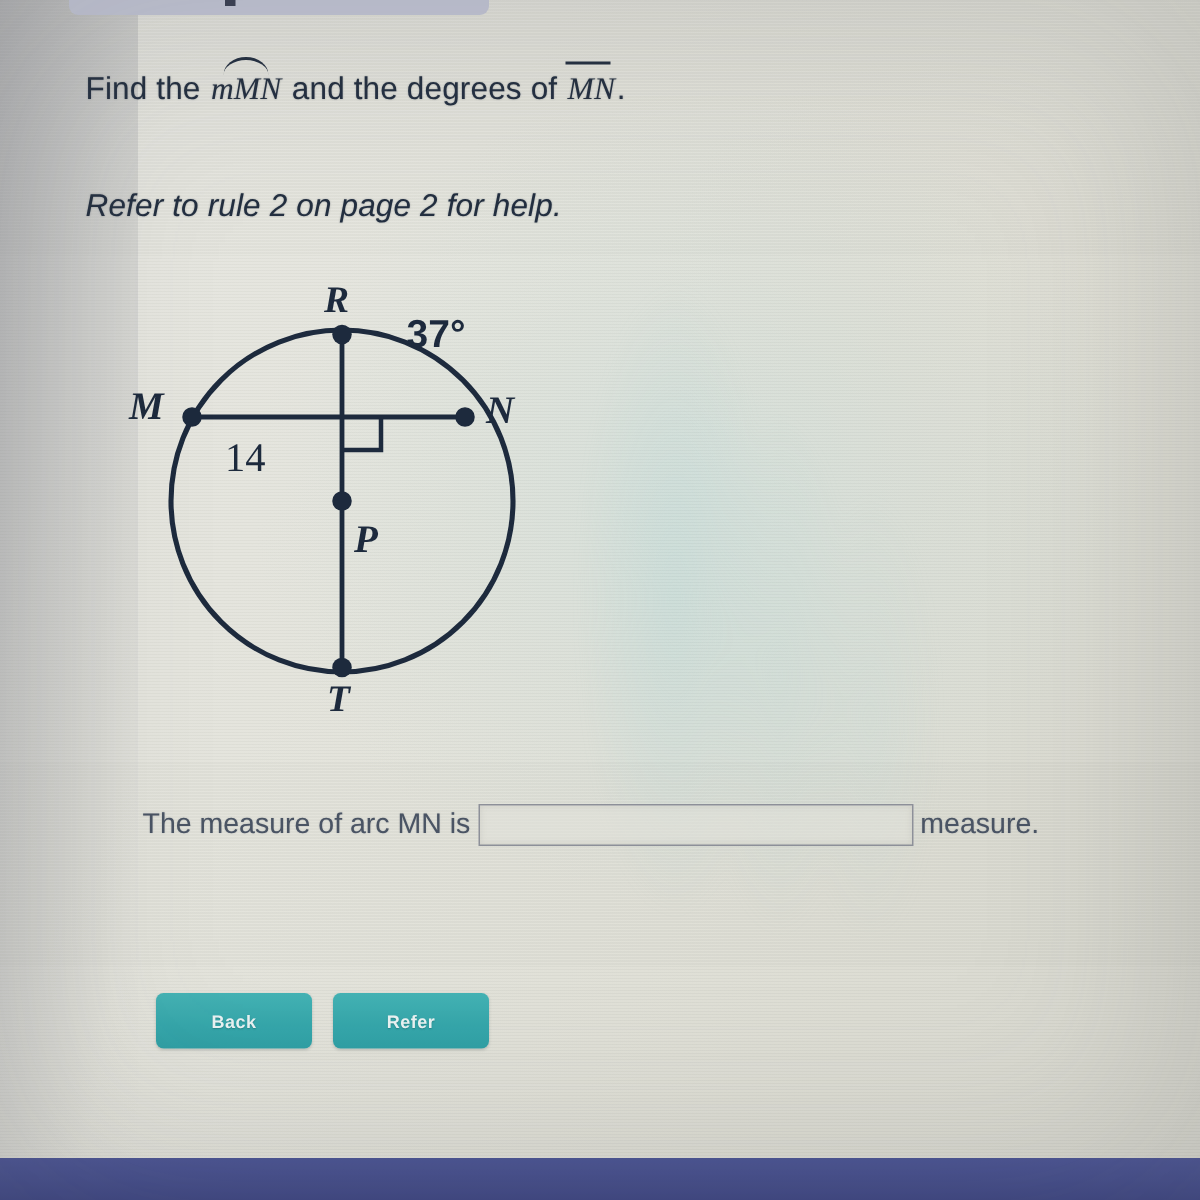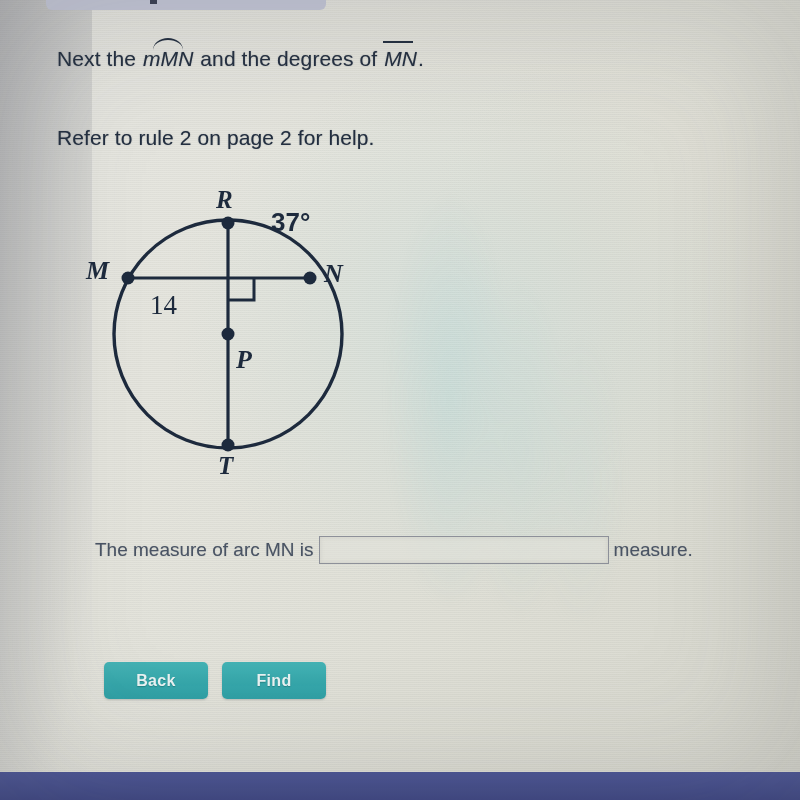--- a/index.html
+++ b/index.html
@@ -93,27 +93,28 @@
   
   .q-line {
     position: absolute;
     color: #232f40;
     font-size: 21px;
     letter-spacing: 0.1px;
     white-space: nowrap;
     text-shadow: 0 0 1.2px rgba(40,50,65,0.40);
   }
   #prompt-line { left: 57px; top: 47px; }
-  #refer-line  { left: 57px; top: 126px; }
+  #refer-line  { left: 57px; top: 126px; font-style: italic; }
 
   .mn-arc, .mn-seg {
     position: relative;
     display: inline-block;
     font-style: italic;
     padding: 0 1px;
+    font-family: Liberation Serif, serif;
   }
   .mn-arc .overbar-arc {
     position: absolute;
     left: 50%;
     transform: translateX(-50%);
     top: -9px;
     width: 30px;
     height: 10px;
     border-top: 2px solid #232f40;
     border-radius: 50% 50% 0 0 / 100% 100% 0 0;
@@ -168,21 +169,21 @@
   
   .nav-btn {
     position: absolute;
     height: 37px;
     border: none;
     border-radius: 5px;
     background: linear-gradient(180deg, #44b2b4 0%, #35a6aa 60%, #2f9fa4 100%);
     color: #e9f2f2;
     font-family: "Liberation Sans", sans-serif;
     font-weight: bold;
-    font-size: 16px;
+    font-size: 12px;
     letter-spacing: 0.3px;
     cursor: pointer;
     text-shadow: 0 1px 1px rgba(20,90,92,0.45);
     box-shadow: 0 1px 2px rgba(90,100,100,0.30);
   }
   #back-button { left: 104px; top: 662px; width: 104px; }
   #next-button { left: 222px; top: 662px; width: 104px; }
 </style>
 </head>
 <body>
@@ -192,21 +193,21 @@
   <div class="paper"></div>
   <div class="glare"></div>
   <div class="scanlines"></div>
   <div class="left-shade"></div>
 
   <div class="browser-tabstrip">
     <div class="tabstrip-dot"></div>
   </div>
 
   <div class="q-line" id="prompt-line">
-    <span>Next the</span>
+    <span>Find the</span>
     <span class="mn-arc">
       <span class="overbar-arc"></span><span>m</span><span>MN</span>
     </span>
     <span>and  the degrees of</span>
     <span class="mn-seg">
       <span class="overbar-seg"></span><span>MN</span>
     </span><span>.</span>
   </div>
 
   <div class="q-line" id="refer-line">Refer to rule 2 on page 2 for help.</div>
@@ -237,17 +238,17 @@
   </svg>
 
   <div class="answer-row" id="answer-row-1">
     <span>The measure of arc MN is</span>
     <input class="ans-input" id="arc-input" type="text" placeholder="" style="">
     <span>measure.</span>
   </div>
 
 
   <button class="nav-btn" id="back-button">Back</button>
-  <button class="nav-btn" id="next-button">Find</button>
+  <button class="nav-btn" id="next-button">Refer</button>
 
   <div class="bottom-bar"></div>
   <div class="vignette"></div>
 </div>
 
 </body></html>

